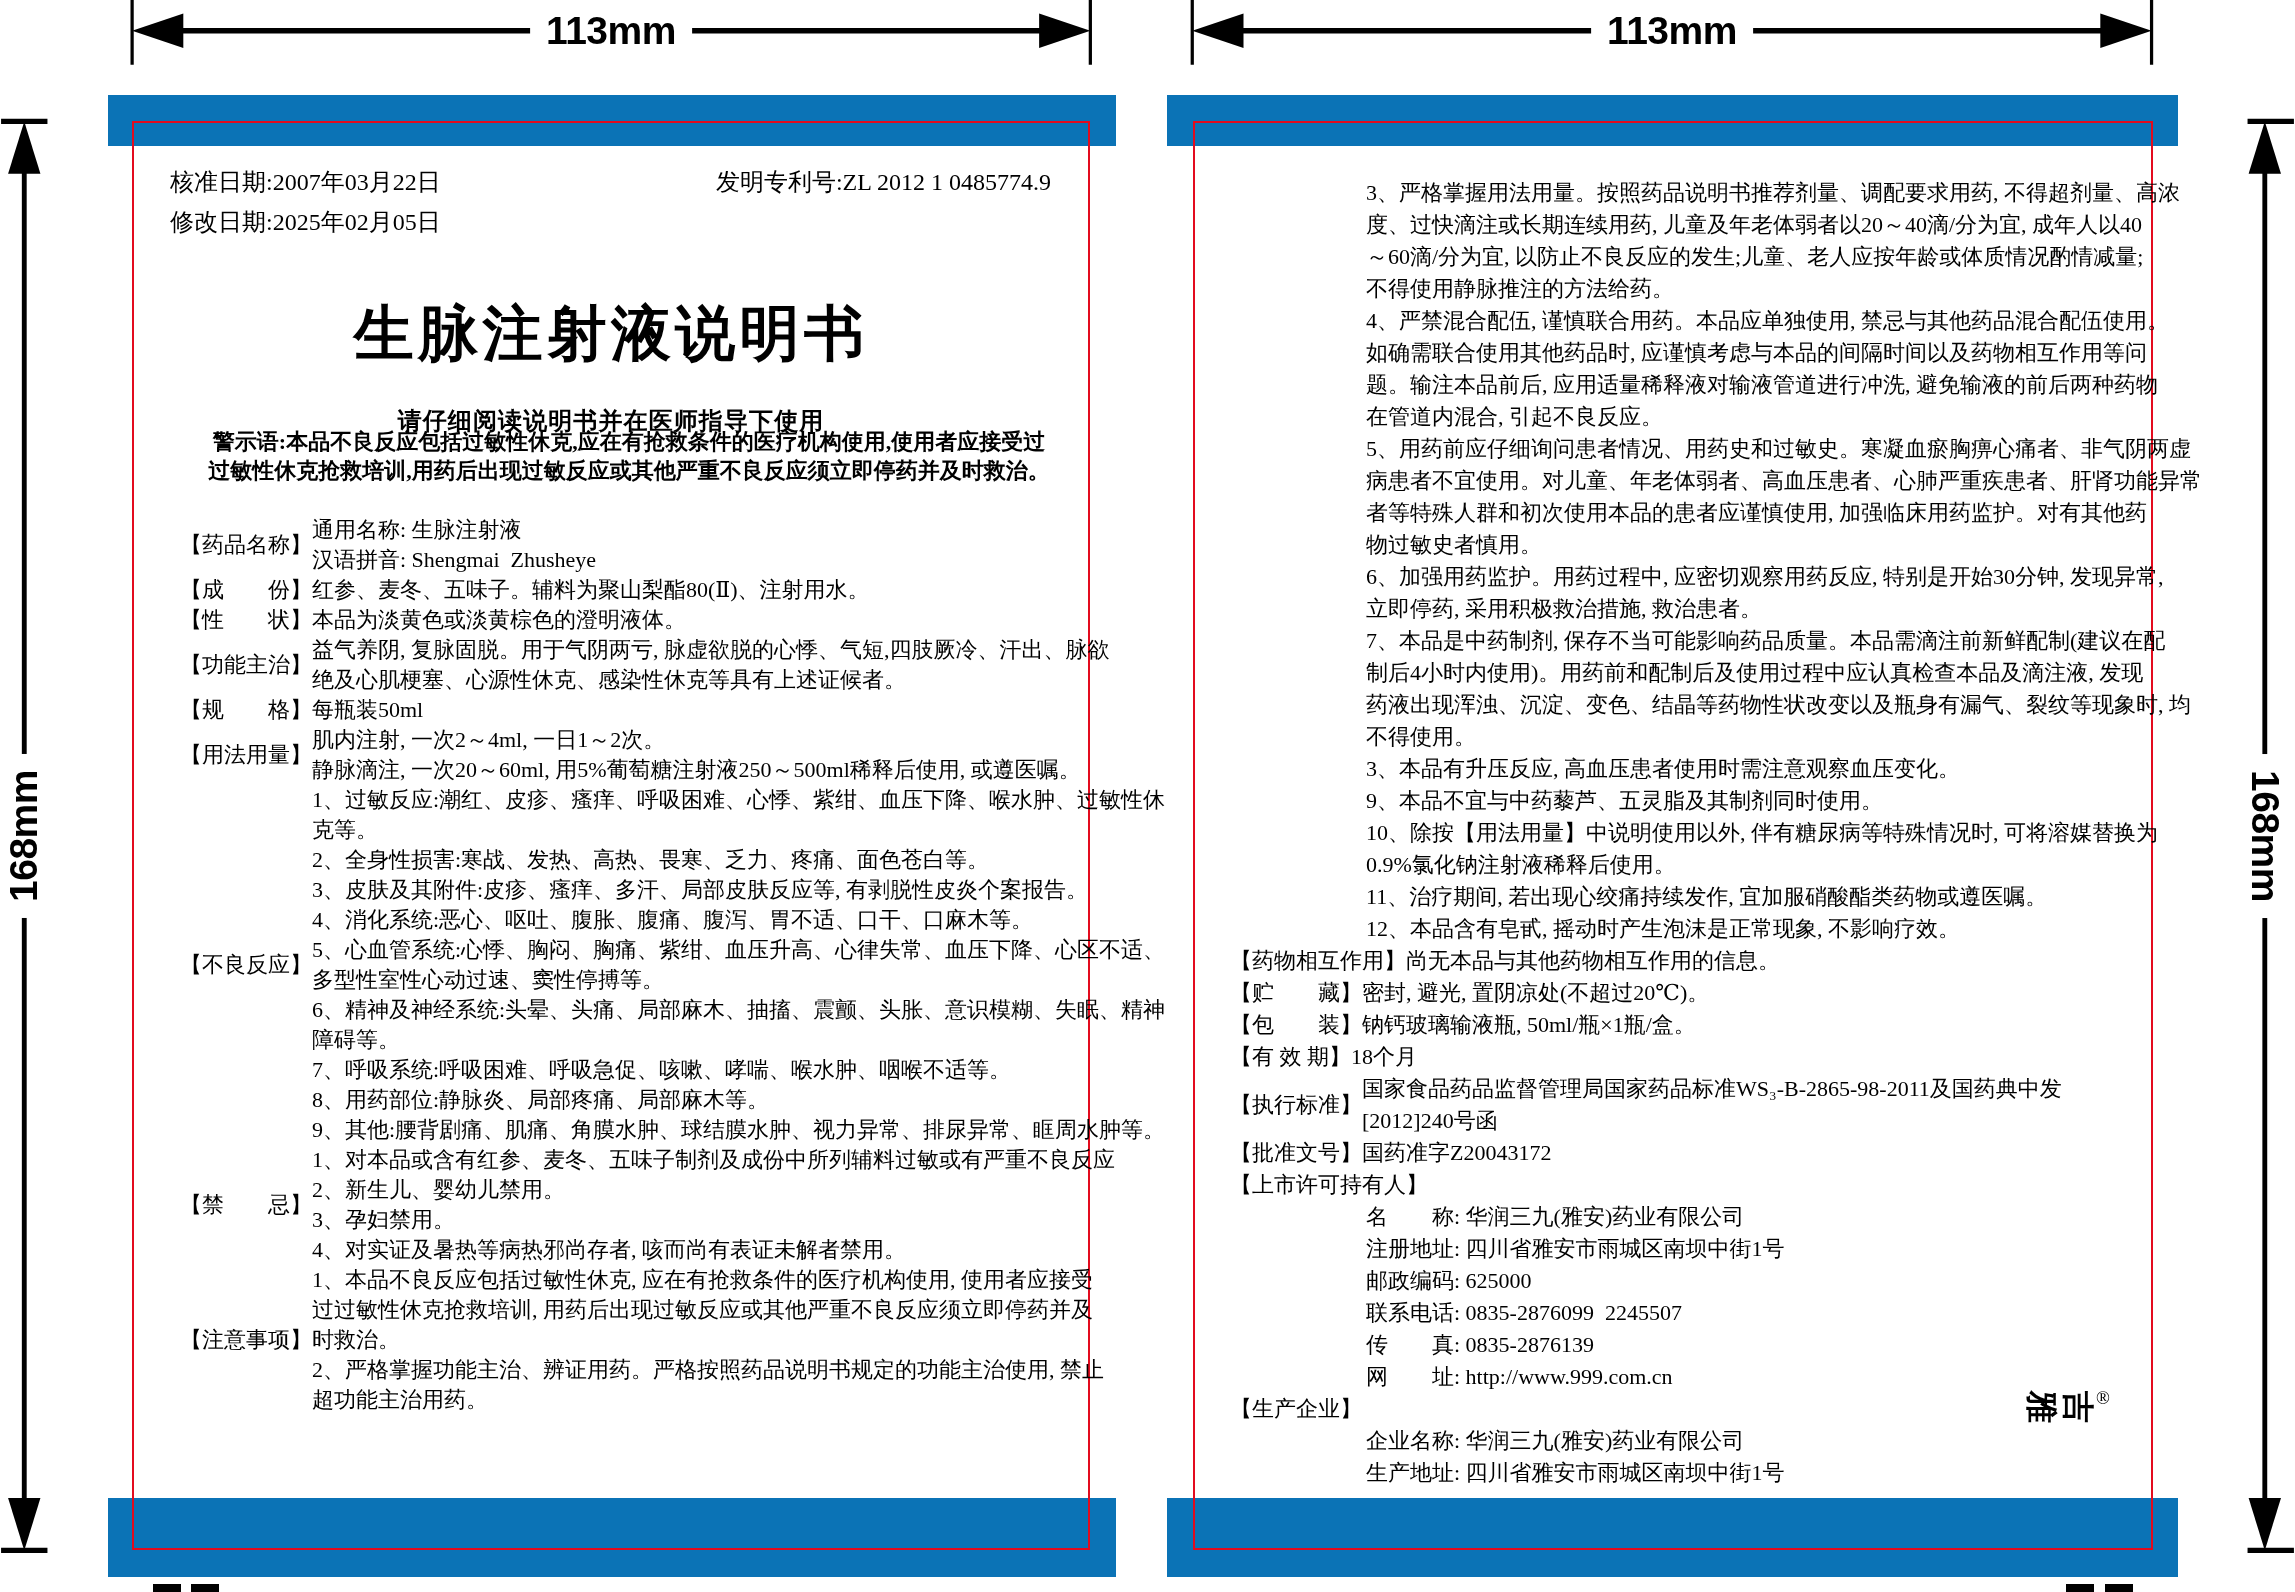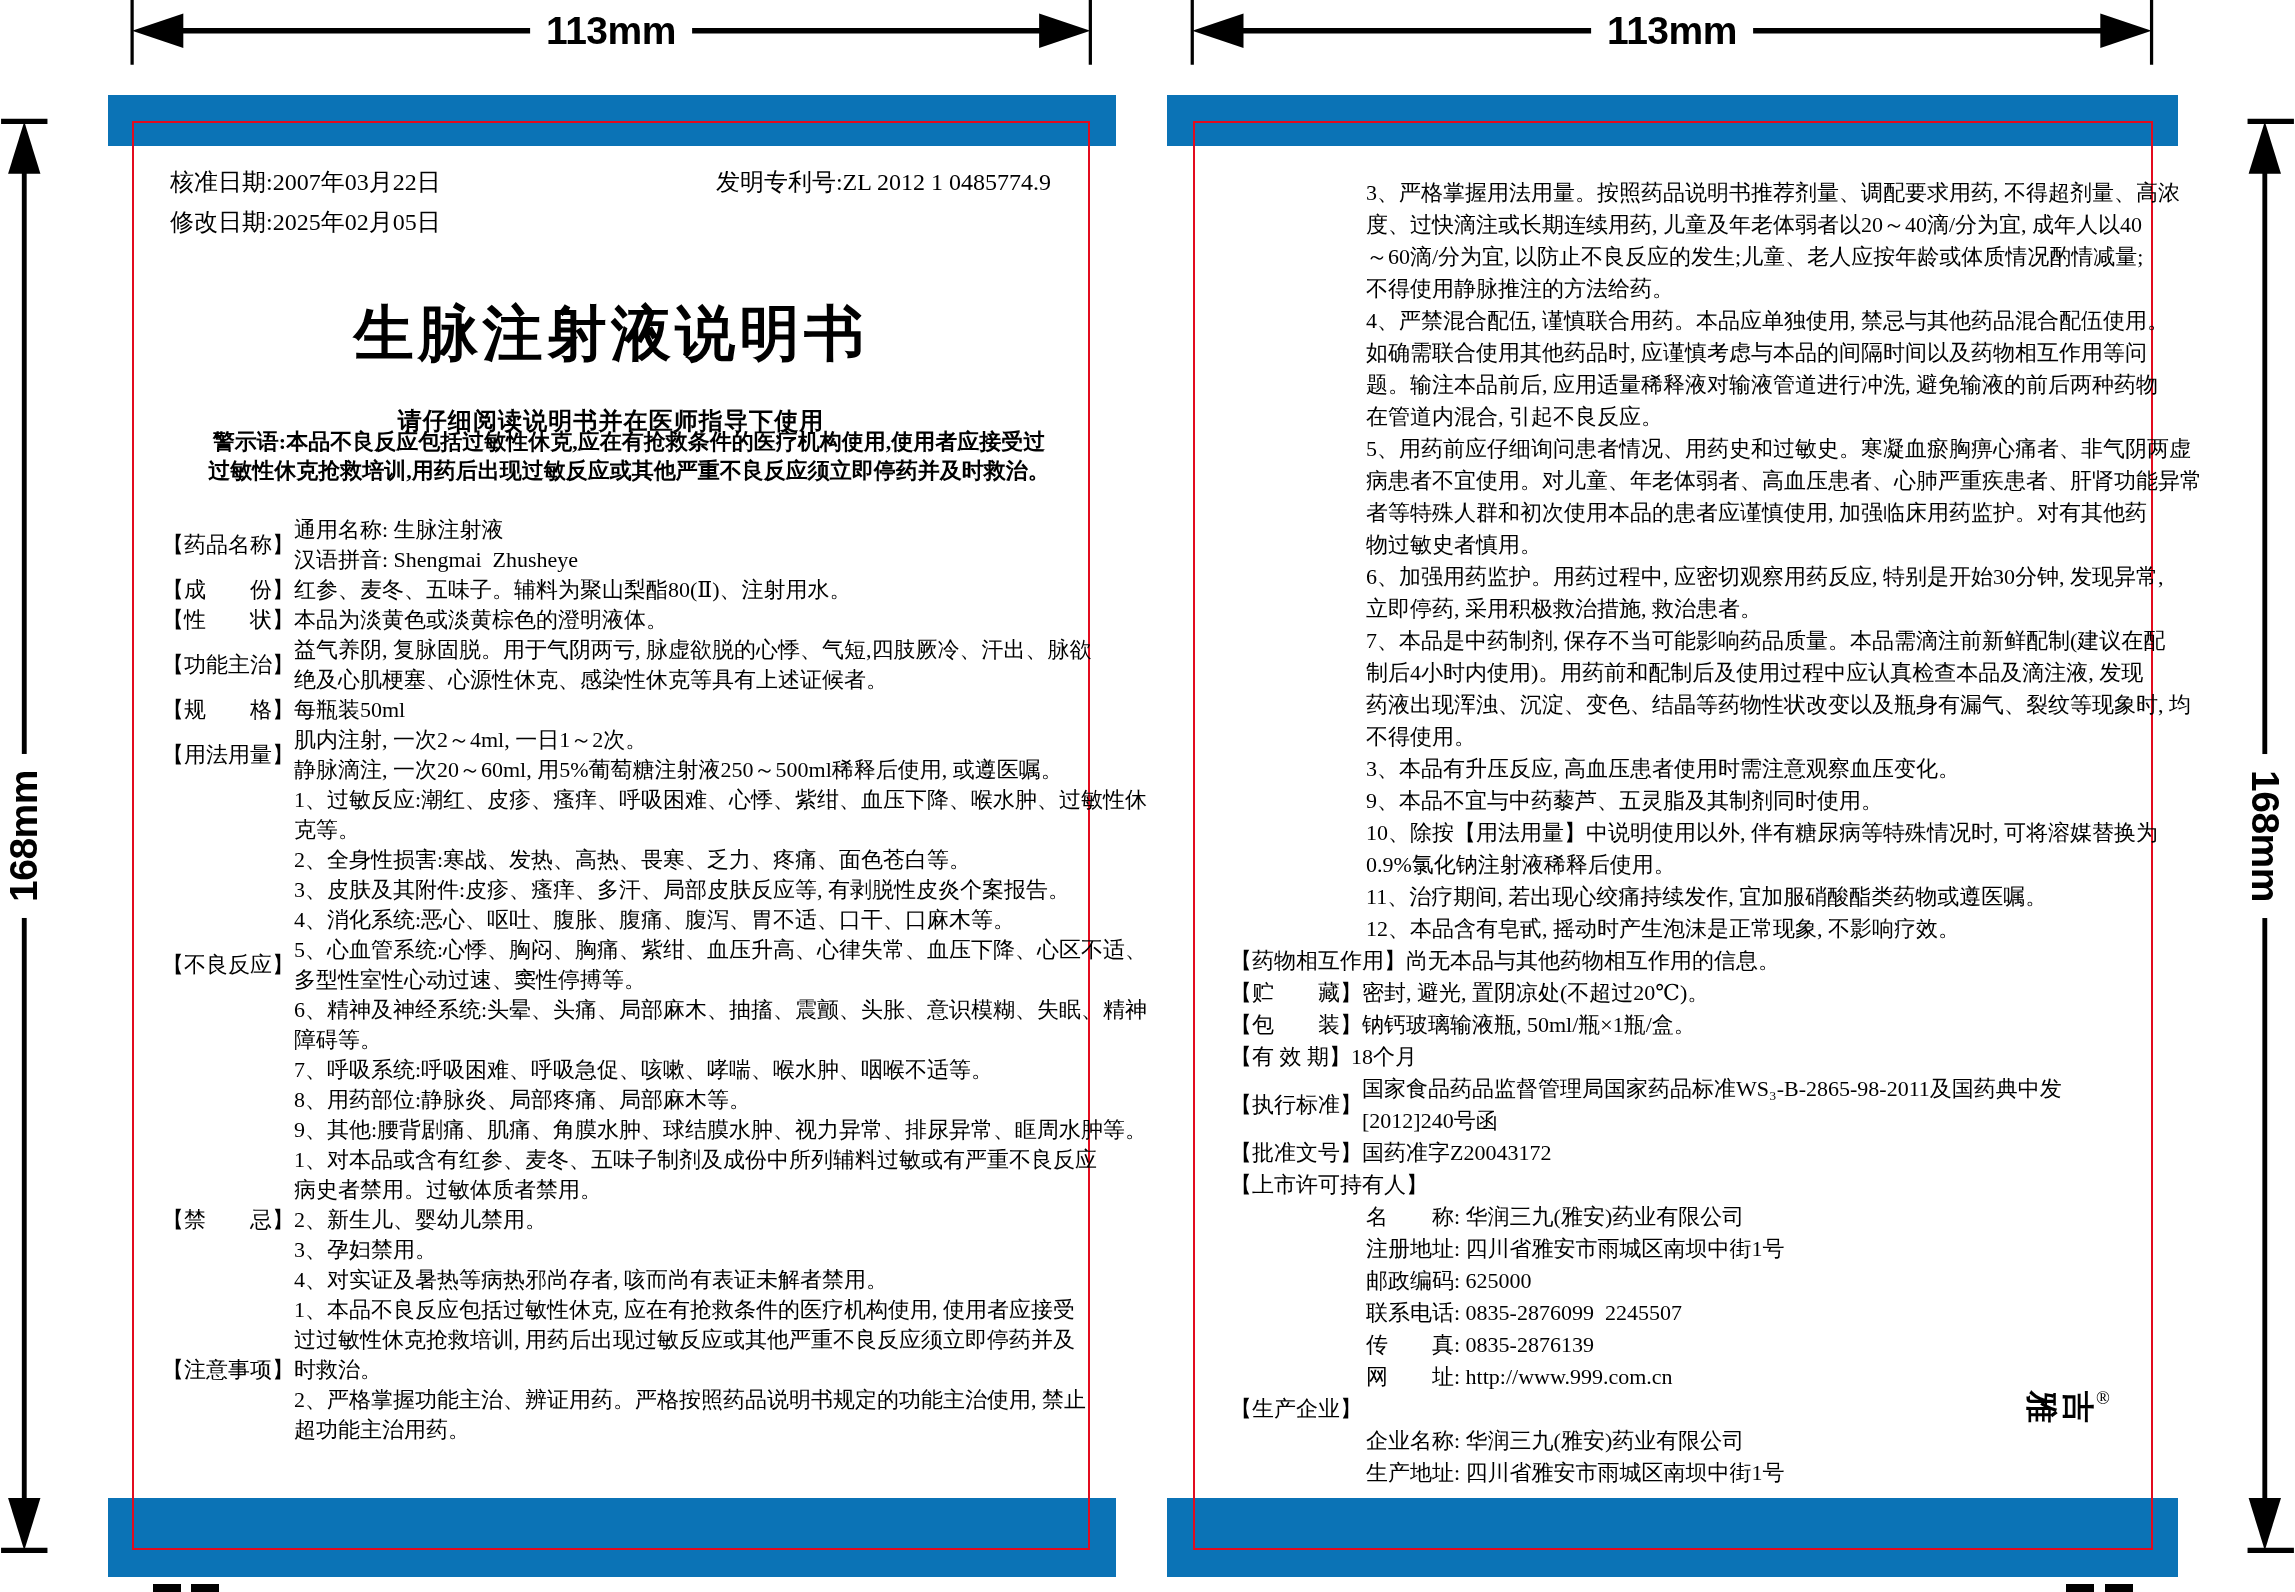--- a/index.html
+++ b/index.html
@@ -106,21 +106,21 @@
 <div class="abs patent" style="right:1244px; top:162px;">发明专利号:ZL 2012 1 0485774.9</div>
 
 <div class="abs doc-title" style="left:132px; top:294px;">生脉注射液说明书</div>
 <div class="abs doc-subtitle" style="left:132px; top:381px;">请仔细阅读说明书并在医师指导下使用</div>
 
 <div class="abs warning" style="left:132px; top:427px;">
   <div class="tline">警示语:本品不良反应包括过敏性休克,应在有抢救条件的医疗机构使用,使用者应接受过</div>
   <div class="tline">过敏性休克抢救培训,用药后出现过敏反应或其他严重不良反应须立即停药并及时救治。</div>
 </div>
 
-<div class="abs page-body p1" style="left:162px; top:515px; width:895px;">
+<div class="abs page-body p1" style="left:180px; top:515px; width:895px;">
     <div class="entry">
       <span class="label">【药品名称】</span>
       <div class="content">
         <div class="tline">通用名称: 生脉注射液</div>
         <div class="tline">汉语拼音: Shengmai  Zhusheye</div>
       </div>
     </div>
     <div class="entry">
       <span class="label">【成　　份】</span>
       <div class="content">
@@ -167,21 +167,20 @@
         <div class="tline">障碍等。</div>
         <div class="tline">7、呼吸系统:呼吸困难、呼吸急促、咳嗽、哮喘、喉水肿、咽喉不适等。</div>
         <div class="tline">8、用药部位:静脉炎、局部疼痛、局部麻木等。</div>
         <div class="tline">9、其他:腰背剧痛、肌痛、角膜水肿、球结膜水肿、视力异常、排尿异常、眶周水肿等。</div>
       </div>
     </div>
     <div class="entry">
       <span class="label">【禁　　忌】</span>
       <div class="content">
         <div class="tline">1、对本品或含有红参、麦冬、五味子制剂及成份中所列辅料过敏或有严重不良反应</div>
-        <div class="tline">病史者禁用。过敏体质者禁用。</div>
         <div class="tline">2、新生儿、婴幼儿禁用。</div>
         <div class="tline">3、孕妇禁用。</div>
         <div class="tline">4、对实证及暑热等病热邪尚存者, 咳而尚有表证未解者禁用。</div>
       </div>
     </div>
     <div class="entry">
       <span class="label">【注意事项】</span>
       <div class="content">
         <div class="tline">1、本品不良反应包括过敏性休克, 应在有抢救条件的医疗机构使用, 使用者应接受</div>
         <div class="tline">过过敏性休克抢救培训, 用药后出现过敏反应或其他严重不良反应须立即停药并及</div>

